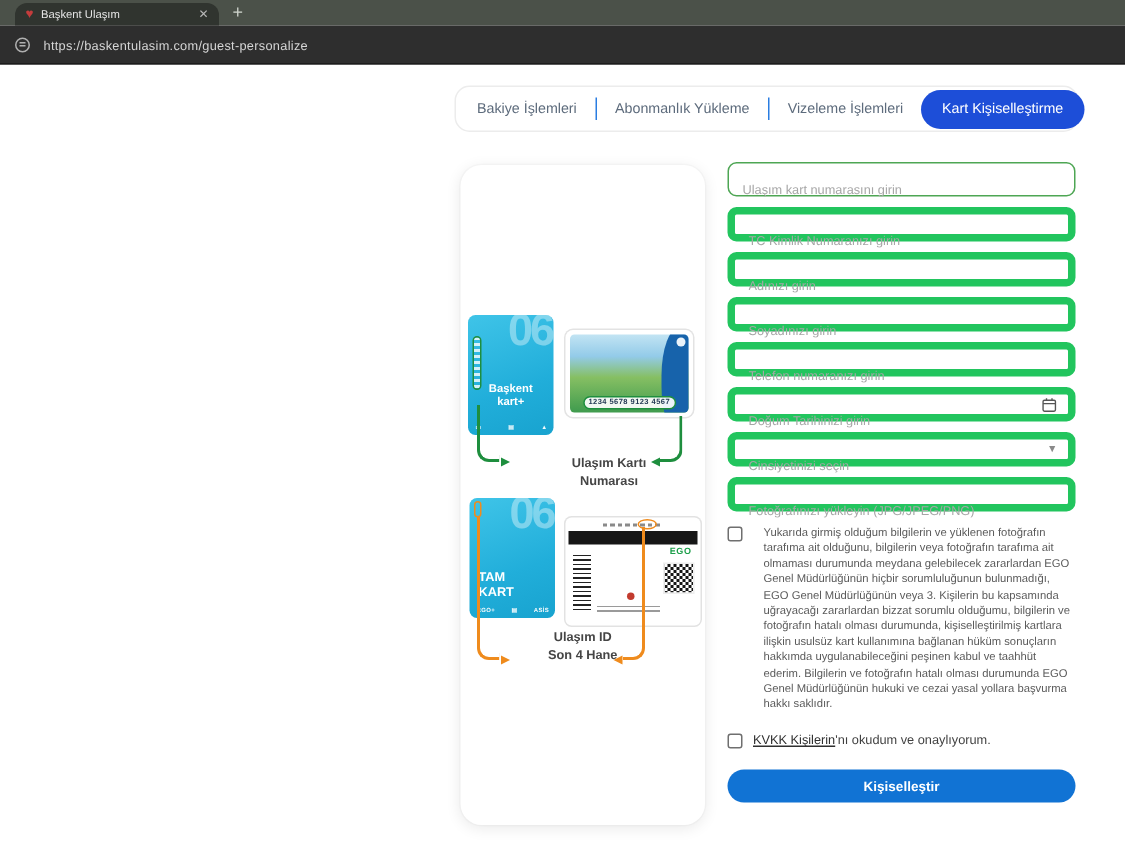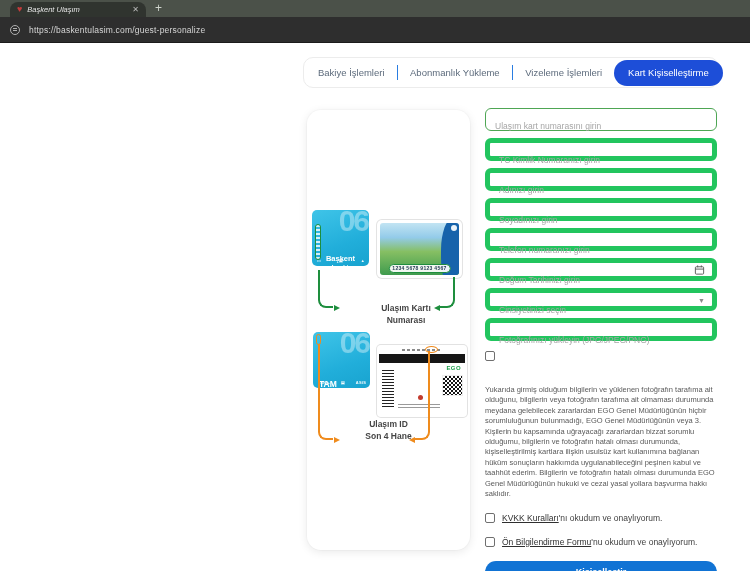--- a/index.html
+++ b/index.html
@@ -5,21 +5,21 @@
   * { margin:0; padding:0; box-sizing:border-box; }
   html,body { background:#fff; }
   body { font-family:"Liberation Sans", sans-serif; }
   #screen { position:relative; width:750px; height:571px; background:#fff; overflow:hidden; }
 
   
   .tabstrip { position:absolute; left:0; top:0; width:750px; height:17px; background:#4b5149; }
   .tab { position:absolute; left:10px; top:2px; width:136px; height:15px; background:#30342f;
          border-radius:8px 8px 0 0; display:flex; align-items:center; gap:5px; padding:0 7px; }
   .favicon { color:#c43c3c; font-size:9px; line-height:9px; }
-  .tab-title { flex:1; color:#e6e6e6; font-size:7.5px; white-space:nowrap; overflow:hidden;font-style:italic; }
+  .tab-title { flex:1; color:#e6e6e6; font-size:7.5px; white-space:nowrap; overflow:hidden; }
   .tab-close { color:#b9b9b9; font-size:8px; cursor:default; }
   .newtab { position:absolute; left:155px; top:1px; color:#cfd4cc; font-size:12px; font-weight:400; }
   .urlbar { position:absolute; left:0; top:17px; width:750px; height:26px; background:#2e2e2e;
             border-bottom:1px solid #1c1c1c; display:flex; align-items:center; gap:9px; padding:0 10px; }
   .siteinfo { width:10px; height:10px; border:1px solid #b0b0b0; border-radius:50%; position:relative; flex-shrink:0; }
   .siteinfo::before { content:""; position:absolute; left:2px; right:2px; top:2.5px; height:1px; background:#b0b0b0; }
   .siteinfo::after  { content:""; position:absolute; left:2px; right:2px; bottom:2.5px; height:1px; background:#b0b0b0; }
   .url { color:#d6d6d6; font-size:8.5px; letter-spacing:.2px; }
 
   
@@ -27,21 +27,21 @@
              border:1px solid #ececec; border-radius:10px; display:flex; align-items:center; padding:0 2px 0 14px; }
   .navitem { color:#5d6b7c; font-size:9.5px; white-space:nowrap; cursor:pointer; }
   .navdiv { width:1.5px; height:15px; background:#2a7de1; margin:0 12px; flex-shrink:0; }
   .navpill { margin-left:12px; background:#1d4ed8; color:#fff; font-size:9.5px; height:26px;
              display:flex; align-items:center; padding:12px 14px; border-radius:14px; white-space:nowrap; cursor:pointer; }
 
   
   .panel { position:absolute; left:307px; top:110px; width:163px; height:440px; background:#fff;
            border-radius:14px; box-shadow:0 2px 10px rgba(0,0,0,.09), 0 0 0 1px rgba(0,0,0,.02); }
 
-  .card-portrait { position:absolute; width:57px; height:56px; border-radius:5px;
+  .card-portrait { position:absolute; width:57px; height:80px; border-radius:5px;
                    background:linear-gradient(160deg,#3fc4e8 0%, #21aeda 60%, #18a3cf 100%); overflow:hidden; }
   .cp-watermark { position:absolute; right:1px; top:-6px; font-size:30px; font-weight:bold; color:rgba(255,255,255,.38); letter-spacing:-2px; }
   .cp-brand { position:absolute; left:0; right:0; top:44px; text-align:center; color:#fff; font-weight:bold;
               font-size:7.5px; line-height:9px; }
   .cp-footer { position:absolute; left:5px; right:4px; bottom:3px; display:flex; justify-content:space-between;
                color:rgba(255,255,255,.95); font-size:4px; font-weight:bold; letter-spacing:.2px; }
   .cp-numrect { position:absolute; left:3px; top:14px; width:6px; height:36px; border:1.5px solid #1e8e3e; border-radius:3px;
                 background:repeating-linear-gradient(to bottom, rgba(255,255,255,.8) 0 2px, transparent 2px 4px); }
   .cp-orangerect { position:absolute; left:3px; top:2px; width:5px; height:11px; border:1.5px solid #ef8b1d; border-radius:2.5px; }
 
@@ -87,21 +87,21 @@
   
   .form { position:absolute; left:485px; top:108px; width:232px; }
   .field { position:relative; height:23px; border:5px solid #22c55e; border-radius:6px; background:#fff; margin-bottom:7px; }
   .field.focused { border:1.5px solid #4ea654; }
   .field input { width:100%; height:100%; border:0; outline:0; background:transparent; padding:17px 9px;
                  font-size:8.5px; color:#333; font-family:"Liberation Sans", sans-serif; border-radius:6px; }
   .field input::placeholder { color:#a6a6a6; opacity:1; }
   .field-icon { position:absolute; right:7px; top:50%; transform:translateY(-50%); display:flex; align-items:center; }
   .dd-arrow { color:#8a8a8a; font-size:7px; }
 
-  .consent { display:flex; gap:24px; margin-top:9px;flex-direction:column; }
+  .consent { display:flex; gap:14px; margin-top:9px; }
   .checkbox { width:10px; height:10px; border:1.2px solid #6f6f6f; border-radius:2px; background:#fff; flex-shrink:0; margin-top:1px; cursor:pointer; }
   .consent-text { font-size:7.5px; line-height:10.4px; color:#5a5a5a; text-align:left; }
 
   .agreement { display:flex; align-items:center; gap:7px; margin-top:13px; }
   .agreement .txt { font-size:8.5px; color:#3f3f3f; }
   .agreement .lnk { text-decoration:underline; color:#2f2f2f; font-weight:500; cursor:pointer; }
 
   .submit { display:block; width:100%; height:22px; margin-top:14px; border:0; border-radius:12px;
             background:#1173d4; color:#fff; font-size:9px; font-weight:bold; font-family:"Liberation Sans", sans-serif; cursor:pointer; }
 </style>
@@ -232,23 +232,19 @@
       <input type="text" readonly="" placeholder="Fotoğrafınızı yükleyin (JPG/JPEG/PNG)" style="">
     </div>
 
     <div class="consent">
       <span class="checkbox"></span>
       <div class="consent-text">Yukarıda girmiş olduğum bilgilerin ve yüklenen fotoğrafın tarafıma ait olduğunu, bilgilerin veya fotoğrafın tarafıma ait olmaması durumunda meydana gelebilecek zararlardan EGO Genel Müdürlüğünün hiçbir sorumluluğunun bulunmadığı, EGO Genel Müdürlüğünün veya 3. Kişilerin bu kapsamında uğrayacağı zararlardan bizzat sorumlu olduğumu, bilgilerin ve fotoğrafın hatalı olması durumunda, kişiselleştirilmiş kartlara ilişkin usulsüz kart kullanımına bağlanan hüküm sonuçların hakkımda uygulanabileceğini peşinen kabul ve taahhüt ederim. Bilgilerin ve fotoğrafın hatalı olması durumunda EGO Genel Müdürlüğünün hukuki ve cezai yasal yollara başvurma hakkı saklıdır.</div>
     </div>
 
     <div class="agreement">
       <span class="checkbox"></span>
-      <span class="txt"><span class="lnk">KVKK Kuralları</span><span>'nı okudum ve onaylıyorum.</span></span>
-    </div>
-    <div class="agreement">
-      <span class="checkbox"></span>
-      <span class="txt"><span class="lnk">Ön Bilgilendirme Formu</span><span>'nu okudum ve onaylıyorum.</span></span>
+      <span class="txt"><span class="lnk">KVKK Kişilerin</span><span>'nı okudum ve onaylıyorum.</span></span>
     </div>
 
     <button class="submit">Kişiselleştir</button>
   </div>
 
 </div>
 
 </body></html>

